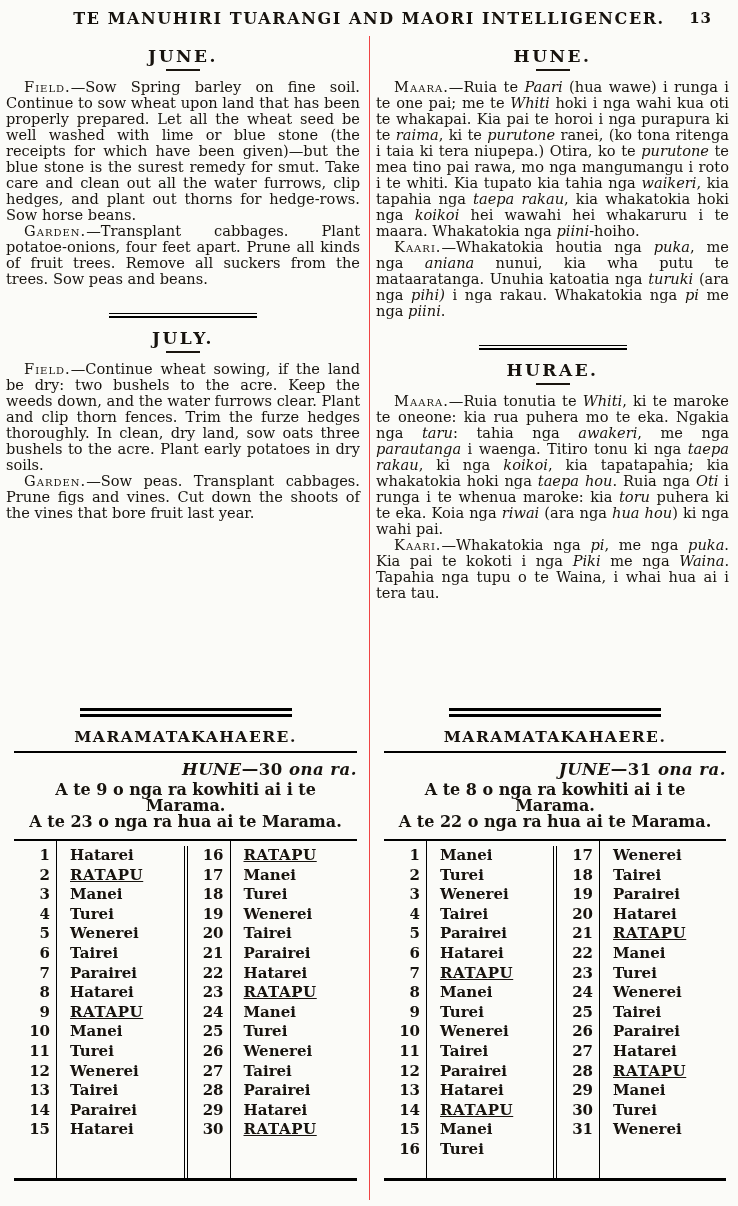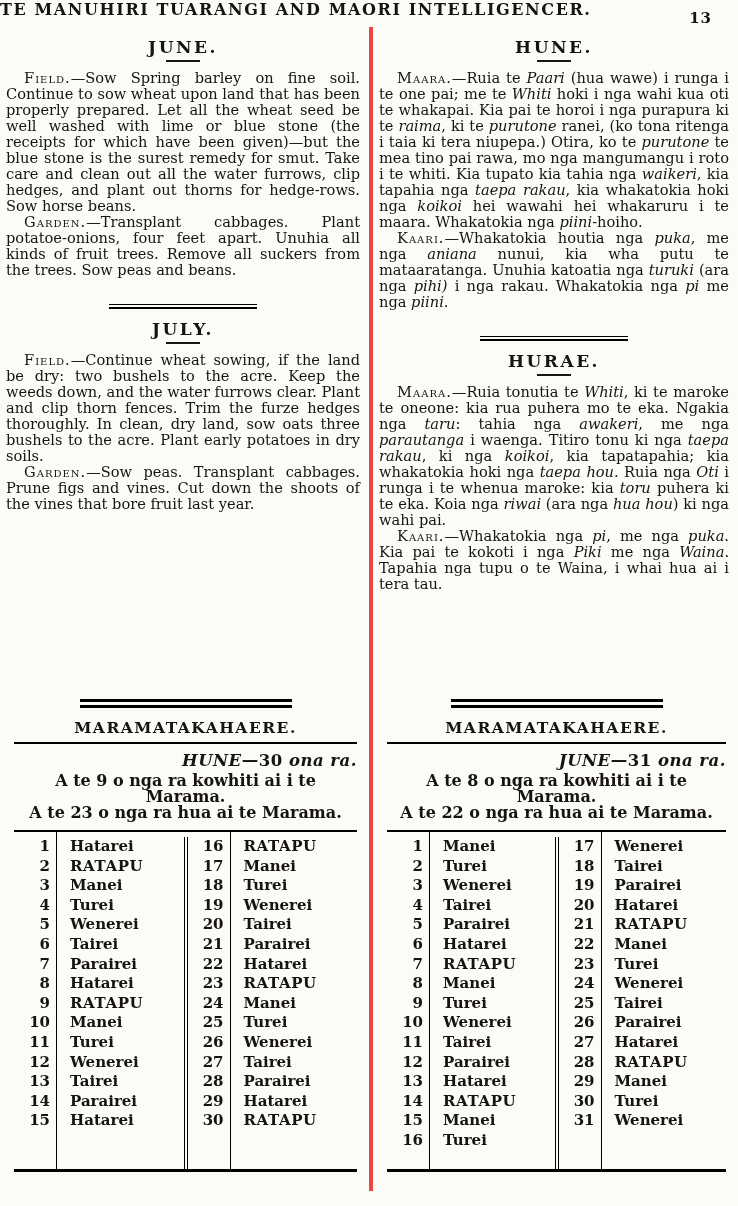--- a/index.html
+++ b/index.html
@@ -5,34 +5,34 @@
   html,body{margin:0;padding:0;}
   body{
     width:738px;height:1206px;
     background:#fbfbf8;
     font-family:"DejaVu Serif", serif;
     color:#17130e;
     -webkit-font-smoothing:antialiased;
   }
   .page{position:relative;width:738px;height:1206px;overflow:hidden;}
   .masthead{
-    text-align:left;
+    text-align:center;padding-top:9px;
     font-weight:bold;font-size:16px;letter-spacing:1.6px;
     white-space:nowrap;
   }
   .pagenum{
     position:absolute;top:9px;right:26px;
     font-weight:bold;font-size:15px;letter-spacing:1px;
   }
   .cols{display:flex;margin-top:8px;height:1164px;}
   .col{
     position:relative;width:369px;box-sizing:border-box;
     padding:0 9px 0 6px;
   }
-  .col.rightcol{border-left:4px solid #ef4444;}
+  .col.rightcol{border-left:1px solid #ef4444;}
   .sec-heading{
     text-align:center;font-weight:bold;font-size:17px;
     letter-spacing:2.5px;margin:10px 0 3px;
   }
   .heading-dash{width:34px;border-top:2px solid #1a150f;margin:0 auto 8px;}
   p.body{
     text-align:justify;font-size:14.6px;line-height:16px;
     margin:0;text-indent:18px;
   }
   .lead{font-variant:small-caps;letter-spacing:1px;}
@@ -64,39 +64,39 @@
     margin-top:9px;height:342px;box-sizing:border-box;
     border-top:2px solid #000;border-bottom:3px solid #000;
     display:flex;padding-top:5px;
   }
   .cal-half{position:relative;flex:1;}
   .cal-half.second{border-left:4px double #000;}
   .numline{position:absolute;left:42px;top:-5px;bottom:0;width:1px;background:#000;}
   .cal-row{display:flex;height:19.6px;line-height:19.6px;font-weight:bold;font-size:15px;}
   .cal-num{width:36px;text-align:right;padding-right:6px;flex:none;}
   .cal-day{padding-left:14px;}
-  .cal-day.sunday{letter-spacing:0.6px;}
+  .cal-day.sunday{letter-spacing:0.6px;text-decoration:underline;}
 </style>
 </head>
 <body>
 
 <div class="page">
 
   <header>
     <div class="masthead">TE MANUHIRI TUARANGI AND MAORI INTELLIGENCER.</div>
     <div class="pagenum">13</div>
   </header>
 
   <div class="cols">
 
     <section class="col">
       <h2 class="sec-heading">JUNE.</h2>
       <div class="heading-dash"></div>
       <p class="body"><span class="lead">Field.</span><span>—Sow Spring barley on fine soil. Continue to sow wheat upon land that has been properly prepared. Let all the wheat seed be well washed with lime or blue stone (the receipts for which have been given)—but the blue stone is the surest remedy for smut. Take care and clean out all the water furrows, clip hedges, and plant out thorns for hedge-rows. Sow horse beans.</span></p>
-      <p class="body"><span class="lead">Garden.</span><span>—Transplant cabbages. Plant potatoe-onions, four feet apart. Unuhia all kinds of fruit trees. Remove all suckers from the trees. Sow peas and beans.</span></p>
+      <p class="body"><span class="lead">Garden.</span><span>—Transplant cabbages. Plant potatoe-onions, four feet apart. Prune all kinds of fruit trees. Remove all suckers from the trees. Sow peas and beans.</span></p>
 
       <div class="sec-rule"></div>
       <h2 class="sec-heading">JULY.</h2>
       <div class="heading-dash"></div>
       <p class="body"><span class="lead">Field.</span><span>—Continue wheat sowing, if the land be dry: two bushels to the acre. Keep the weeds down, and the water furrows clear. Plant and clip thorn fences. Trim the furze hedges thoroughly. In clean, dry land, sow oats three bushels to the acre. Plant early potatoes in dry soils.</span></p>
       <p class="body"><span class="lead">Garden.</span><span>—Sow peas. Transplant cabbages. Prune figs and vines. Cut down the shoots of the vines that bore fruit last year.</span></p>
 
       <div class="cal-section">
         <div class="dbl-rule"></div>
         <h3 class="cal-title">MARAMATAKAHAERE.</h3>

